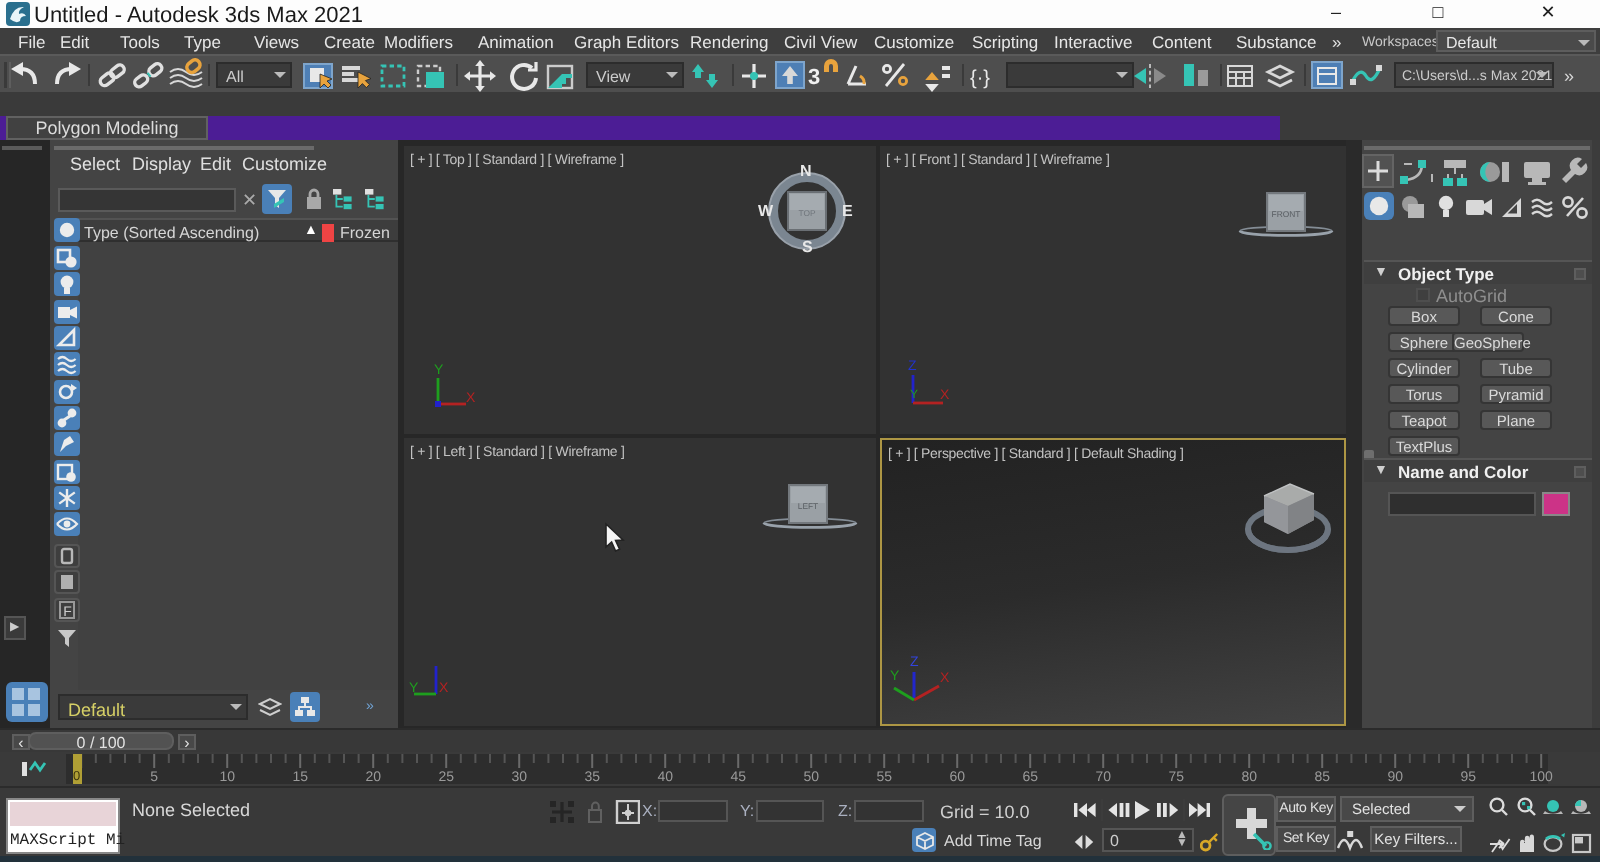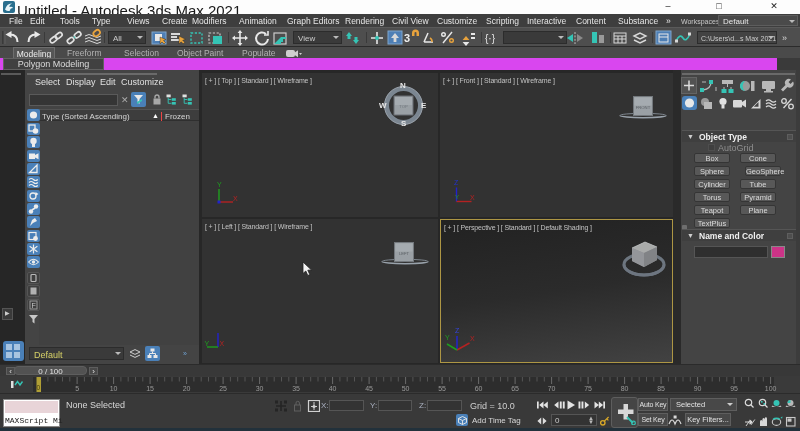--- a/index.html
+++ b/index.html
@@ -5,21 +5,21 @@
 * { margin:0; padding:0; box-sizing:border-box; -webkit-font-smoothing:antialiased; }
 html,body { width:800px; height:431px; overflow:hidden; background:#3a3a3a;
   font-family:"Liberation Sans", sans-serif; }
 .app { position:relative; width:800px; height:431px; }
 .abs { position:absolute; }
 .t9 { font-size:9px; color:#d8d8d8; }
 svg { display:block; }
 
 
 #titlebar { left:0; top:0; width:800px; height:14px; background:#fdfdfd; color:#1a1a1a; }
-#titlebar .title { position:absolute; left:17px; top:2px; font-size:15px; }
+#titlebar .title { position:absolute; left:17px; top:2px; font-size:11px; }
 .winbtn { position:absolute; top:0; width:30px; height:14px; color:#222; font-size:10px;
   text-align:center; line-height:13px; }
 
 
 #menubar { left:0; top:14px; width:800px; height:13px; background:#3e3e3e; }
 #menubar span.mi { position:absolute; top:1.5px; font-size:8.5px; color:#e6e6e6; }
 
 
 #toolbar { left:0; top:27px; width:800px; height:19px; background:#4e4e4e;
   border-top:1px solid #5a5a5a; }
@@ -29,21 +29,21 @@
   border-left:3px solid transparent; border-right:3px solid transparent;
   border-top:3px solid #bbb; }
 
 
 #ribbontabs { left:0; top:46px; width:800px; height:12px; background:#4a4a4a;
   border-top:1px solid #2b2b2b; }
 #ribbontabs .tab { position:absolute; top:0; font-size:8.5px; color:#b2b2b2; }
 #modtab { position:absolute; left:13px; top:0px; width:42px; height:12px;
   background:#565656; border:1px solid #6e6e6e; border-bottom:none; color:#ededed;
   font-size:8.5px; text-align:center; line-height:12px; }
-#polyrow { left:0; top:58px; width:777px; height:12px; background:#d946ef; }
+#polyrow { left:0; top:58px; width:640px; height:12px; background:#4c1d95; }
 #polybtn { position:absolute; left:3px; top:0px; width:101px; height:12px;
   background:#414141; border:1px solid #616161; color:#dcdcdc; font-size:9px;
   text-align:center; line-height:11px; }
 
 
 #mainarea { left:0; top:70px; width:800px; height:294px; background:#2a2a2a; }
 #leftrail { position:absolute; left:0; top:0; width:25px; height:294px; background:#262626; }
 #explorer { position:absolute; left:25px; top:0; width:174px; height:294px; background:#444444; }
 #viewwrap { position:absolute; left:199px; top:0; width:474px; height:294px; background:#272727; }
 #cmdgap { position:absolute; left:673px; top:0; width:8px; height:294px; background:#2a2a2a; }
@@ -257,32 +257,20 @@
   </div>
   <div class="ddl" style="left:503px;top:3px;width:64px;height:13px">
         <span class="arr"></span>
       </div>
   <div class="ddl" style="left:697px;top:3px;width:80px;height:13px;background:#434343">
     <span style="position:absolute;left:3px;top:2.5px;font-size:7px">C:\Users\d...s Max 2021</span>
         <span class="arr"></span>
   </div>
 </div>
 
-<div class="abs" id="ribbontabs">
-  <div id="modtab">Modeling</div>
-  <span class="tab" style="left:67px;top:1px">Freeform</span>
-  <span class="tab" style="left:124px;top:1px">Selection</span>
-  <span class="tab" style="left:177px;top:1px">Object Paint</span>
-  <span class="tab" style="left:242px;top:1px">Populate</span>
-  <svg class="abs" style="left:286px;top:2px" width="16" height="9" viewBox="0 0 16 9">
-    <rect x="0" y="1" width="9" height="7" rx="2" fill="#cfcfcf"></rect>
-    <path d="M9 3.2 l3 -2 v7 l-3 -2 z" fill="#cfcfcf"></path>
-    <path d="M13 4 l3 0 l-1.5 2 z" fill="#cfcfcf"></path>
-  </svg>
-</div>
 <div class="abs" id="polyrow">
       <div id="polybtn">Polygon Modeling</div>
     </div>
 
 <div class="abs" id="mainarea">
   <div id="leftrail">
     <div style="position:absolute;left:1px;top:3px;width:20px;height:2px;background:#5a5a5a"></div>
     <div style="position:absolute;left:2px;top:238px;width:11px;height:12px;background:#3a3a3a;border:1px solid #555"></div>
     <span style="position:absolute;left:5px;top:239px;font-size:6px;color:#ccc">▶</span>
     <div style="position:absolute;left:3px;top:271px;width:21px;height:20px;background:#4a80b8;border-radius:3px">
@@ -318,21 +306,21 @@
     </svg>
     <svg style="position:absolute;left:157px;top:24px" width="11" height="11" viewBox="0 0 11 11">
       <rect x="0.5" y="0.5" width="4.2" height="2.8" fill="#e0e0e0"></rect>
       <rect x="5.8" y="4.2" width="4" height="2.6" fill="#35c4b5"></rect>
       <rect x="5.8" y="8" width="4" height="2.6" fill="#35c4b5"></rect>
       <path d="M2.2 3.5 v5.8 h3.2 M2.2 5.5 h3.2" stroke="#35c4b5" stroke-width="0.9" fill="none"></path>
     </svg>
     <div class="exhdr">
       <span style="position:absolute;left:3px;top:2px">Type (Sorted Ascending)</span>
       <span style="position:absolute;left:113px;top:2px;color:#fff;font-size:7px">▲</span>
-      <span style="position:absolute;left:122px;top:2px;border-left:1px solid #ef4444;padding-left:3px">Frozen</span>
+      <span style="position:absolute;left:122px;top:2px;border-left:6px solid #ef4444;padding-left:3px">Frozen</span>
     </div>
     <div style="position:absolute;left:14px;top:51px;width:160px;height:224px;background:#414141"></div>
     <div id="ficons">
       <div class="fico" style="top:39px">
             <svg width="13" height="12">
               <circle cx="6.5" cy="6" r="3.6" fill="#ececec"></circle>
             </svg>
           </div>
       <div class="fico" style="top:53px">
             <svg width="13" height="12">
@@ -579,21 +567,21 @@
     <div class="rollout" style="top:60px">
       <span style="position:absolute;left:5px;top:2px;color:#cfcfcf;font-size:7px">▼</span>
       <span style="position:absolute;left:17px;top:1px">Object Type</span>
       <span style="position:absolute;right:3px;top:3px;width:6px;height:6px;background:#4e4e4e;border:1px solid #5e5e5e"></span>
     </div>
     <div style="position:absolute;left:27px;top:74px;width:7px;height:7px;background:#3f3f3f;border:1px solid #4e4e4e"></div>
     <span style="position:absolute;left:37px;top:73px;font-size:9px;color:#8f8f8f">AutoGrid</span>
     <div class="cbtn" style="left:13px;top:83px">Box</div>
         <div class="cbtn" style="left:59px;top:83px">Cone</div>
     <div class="cbtn" style="left:13px;top:96px">Sphere</div>
-        <div class="cbtn" style="left:64px;top:96px">GeoSphere</div>
+        <div class="cbtn" style="left:45px;top:96px">GeoSphere</div>
     <div class="cbtn" style="left:13px;top:109px">Cylinder</div>
         <div class="cbtn" style="left:59px;top:109px">Tube</div>
     <div class="cbtn" style="left:13px;top:122px">Torus</div>
         <div class="cbtn" style="left:59px;top:122px">Pyramid</div>
     <div class="cbtn" style="left:13px;top:135px">Teapot</div>
         <div class="cbtn" style="left:59px;top:135px">Plane</div>
     <div class="cbtn" style="left:13px;top:148px">TextPlus</div>
     <div class="rollout" style="top:159px">
       <span style="position:absolute;left:5px;top:2px;color:#cfcfcf;font-size:7px">▼</span>
       <span style="position:absolute;left:17px;top:1px">Name and Color</span>

